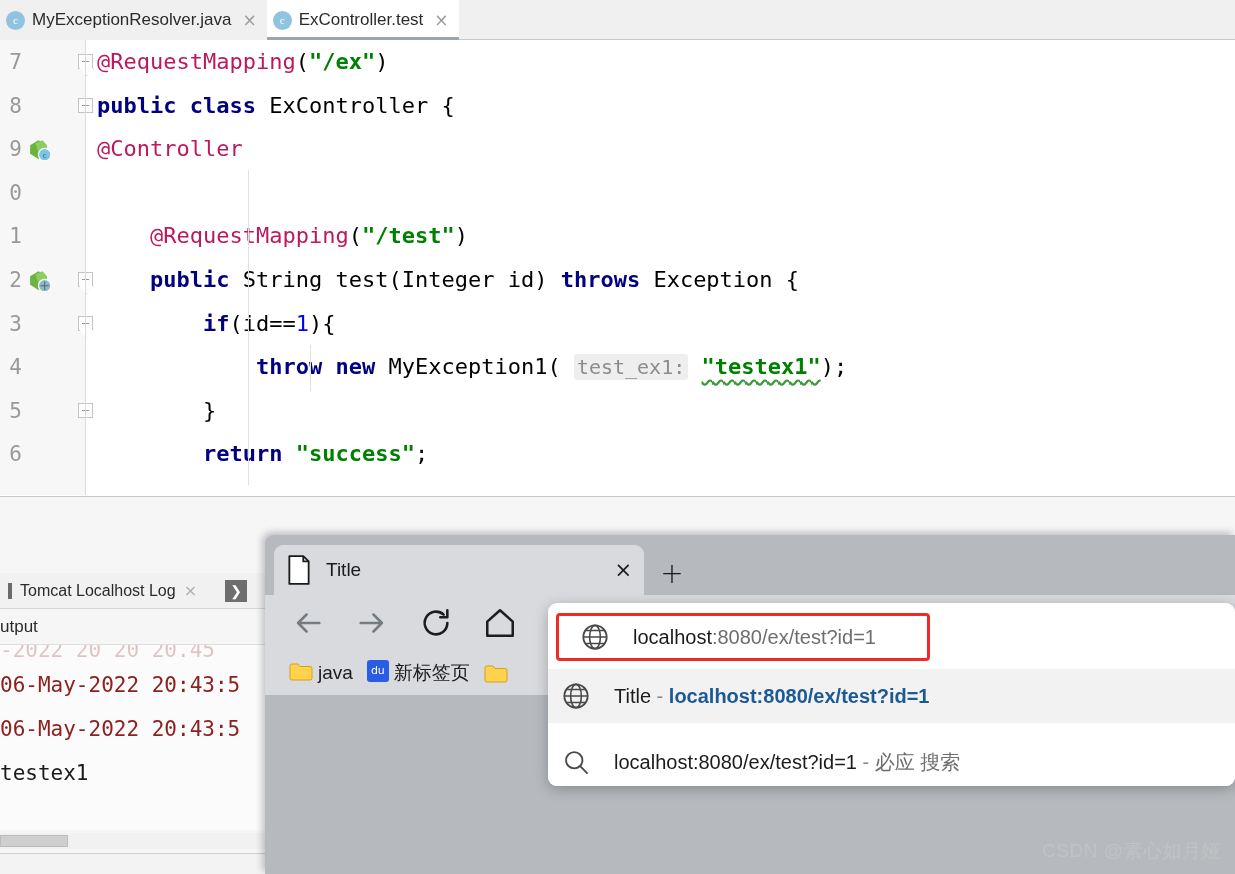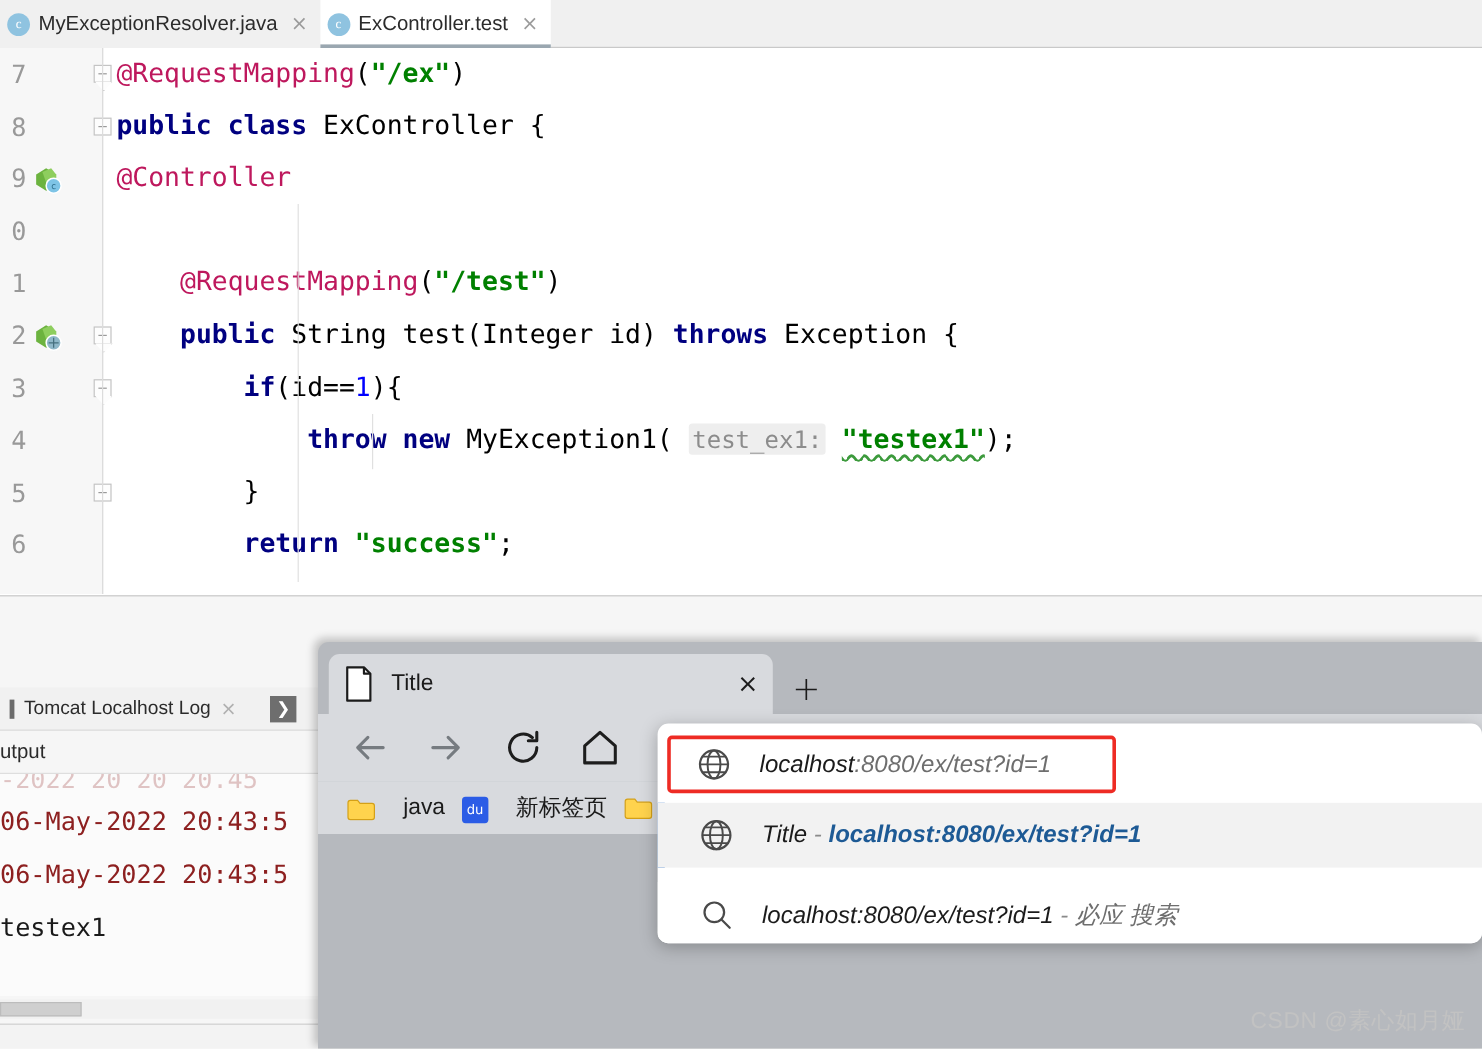--- a/index.html
+++ b/index.html
@@ -184,21 +184,21 @@
     position: absolute; left: 0; top: 60px; width: 970px; height: 56px;
     background: #d8dade; display: flex; align-items: center; padding-left: 26px; gap: 30px;
   }
   .nav-btn { width: 34px; height: 34px; color: #767b80; }
   .nav-btn.dark { color: #1d1d1d; }
   .br-bookmarks {
     position: absolute; left: 0; top: 116px; width: 970px; height: 44px;
     background: #d8dade; display: flex; align-items: center; padding-left: 24px; gap: 14px;
     font-size: 19px; color: #1b1b1b;
   }
-  .bm-item { display: flex; align-items: flex-end; gap: 23px; }
+  .bm-item { display: flex; align-items: flex-start; gap: 5px; }
   .folder-ico { width: 24px; height: 19px; flex: 0 0 auto; }
   .baidu-ico {
     width: 22px; height: 22px; background: #2b5ce6; border-radius: 3px;
     color: #ffffff; font-size: 11px; line-height: 22px; text-align: center;
     font-family: "DejaVu Sans", sans-serif; flex: 0 0 auto;
   }
   .br-content {
     position: absolute; left: 0; top: 160px; width: 970px; height: 179px;
     background: #ffffff;
   }
@@ -206,30 +206,29 @@
     position: absolute; left: 19px; top: 25px;
     font-size: 31px; color: #1c1c1c; white-space: nowrap;
   }
 
   
   .addr-dropdown {
     position: absolute; left: 548px; top: 603px; width: 687px; height: 183px;
     background: #ffffff; border-radius: 9px;
     box-shadow: 0 3px 14px rgba(0,0,0,.26);
     overflow: hidden;
-    font-style: italic;
   }
   .addr-input-row {
     position: absolute; left: 8px; top: 10px; width: 374px; height: 48px;
     border: 3px solid #ee2b24; border-radius: 4px; background: #ffffff;
     display: flex; align-items: center; padding-left: 22px; gap: 24px;
   }
   .sugg-row {
     position: absolute; left: 0; width: 687px; height: 54px;
-    display: flex; align-items: center; padding-left: 35px; gap: 24px;
+    display: flex; align-items: center; padding-left: 14px; gap: 24px;
     font-size: 20px; color: #1b1b1b;
   }
   .sugg-row.r2 { top: 66px; background: #f2f2f2; }
   .sugg-row.r3 { top: 132px; background: #ffffff; }
   .sugg-sel-bar {
     position: absolute; left: 0; top: 66px; width: 6px; height: 54px; background: #0d5cc0;
   }
   .icon-wrap { width: 28px; height: 28px; flex: 0 0 auto; color: #4a4a4a; }
   .u-black { color: #1b1b1b; }
   .u-gray  { color: #6e6e6e; }

